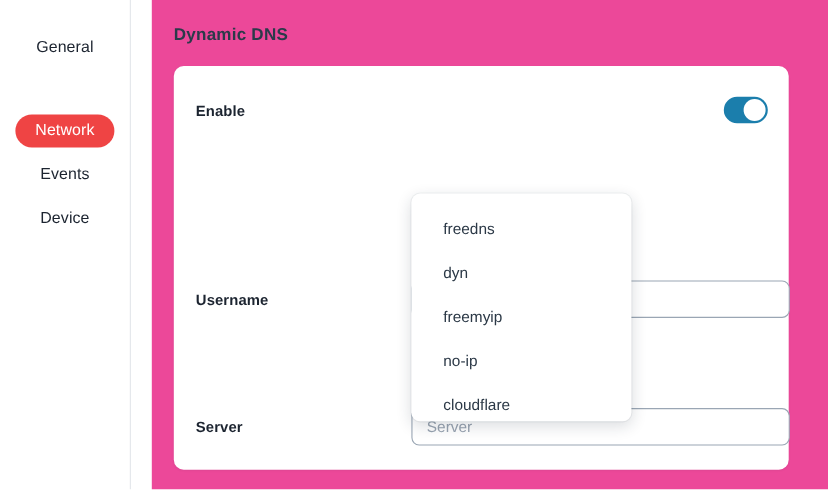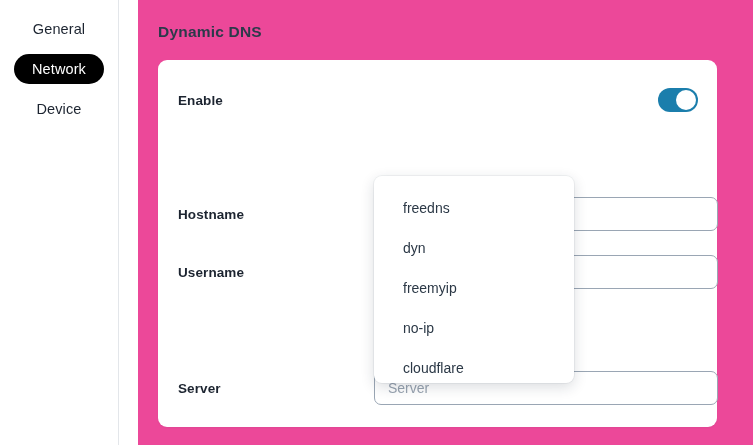--- a/index.html
+++ b/index.html
@@ -20,21 +20,21 @@
   }
 
   
   .sidebar {
     position: absolute;
     left: 0; top: 0;
     width: 119px;
     height: 445px;
     background: #ffffff;
     border-right: 1px solid #e3e6ea;
-    padding-top: 14px;
+    padding-top: 28px;
     display: flex;
     flex-direction: column;
     align-items: center;
     gap: 10px;
   }
 
   .nav-item {
     display: flex;
     align-items: center;
     justify-content: center;
@@ -42,23 +42,24 @@
     padding: 0 18px;
     border-radius: 999px;
     font-size: 14.5px;
     color: #1c2430;
     background: transparent;
     cursor: pointer;
     white-space: nowrap;
     letter-spacing: .1px;
   }
   .nav-item.active {
-    background: #000000;
+    background: #ef4444;
     color: #ffffff;
     min-width: 86px;
+    margin-top: 36px;
   }
 
   
   .content {
     position: absolute;
     left: 138px; top: 0;
     width: 615px;
     height: 445px;
     background: #ec4899;
     padding: 0;
@@ -214,42 +215,41 @@
 <div id="app">
 
   <nav class="sidebar">
     <div class="nav-item">
       <span>General</span>
     </div>
     <div class="nav-item active">
       <span>Network</span>
     </div>
     <div class="nav-item">
+      <span>Events</span>
+    </div>
+    <div class="nav-item">
       <span>Device</span>
     </div>
   </nav>
 
   <section class="content">
 
     <h1 class="panel-title">Dynamic DNS</h1>
 
     <div class="card">
 
       <div class="row row-enable">
         <span class="field-label">Enable</span>
         <div class="toggle">
           <span class="knob"></span>
         </div>
       </div>
 
 
-      <div class="row row-hostname">
-        <span class="field-label">Hostname</span>
-        <input class="text-input" type="text" placeholder="" style="">
-      </div>
 
       <div class="row row-username">
         <span class="field-label">Username</span>
         <input class="text-input" type="text" placeholder="" style="">
       </div>
 
 
       <div class="row row-server">
         <span class="field-label">Server</span>
         <input class="text-input" type="text" placeholder="Server" style="">

